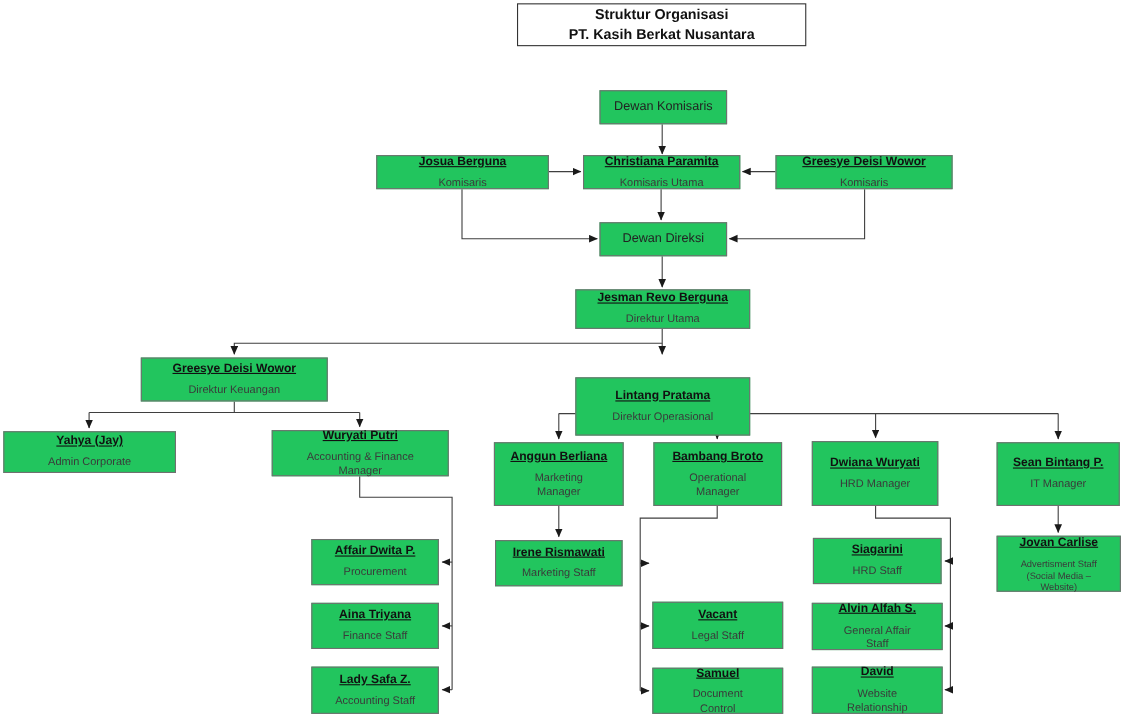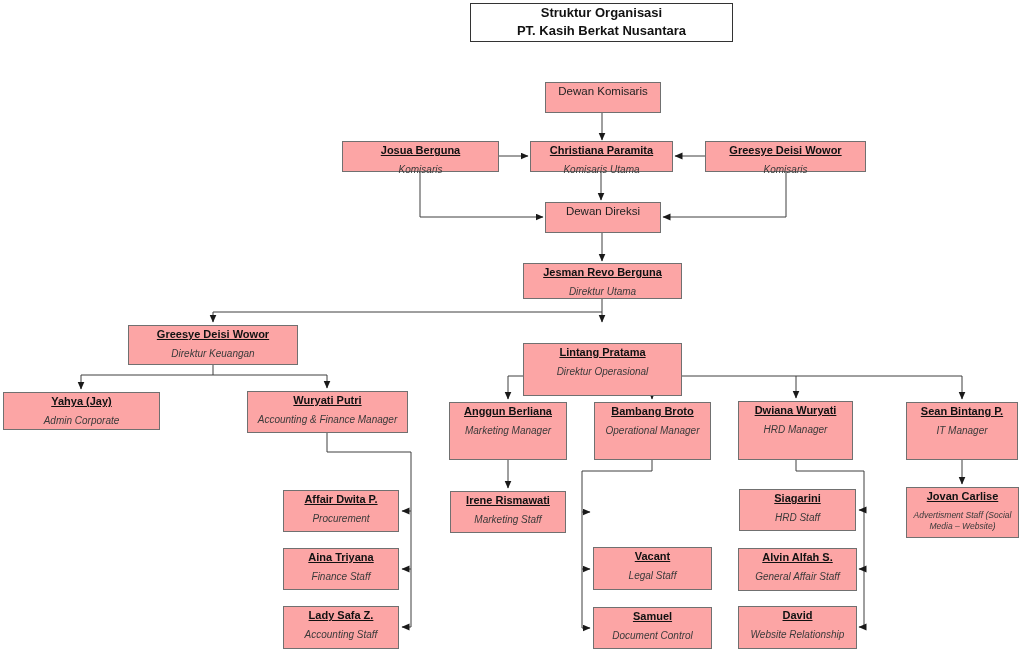--- a/index.html
+++ b/index.html
@@ -7,38 +7,38 @@
     width:1024px;height:650px;
     background:#ffffff;
     font-family:"Liberation Sans", sans-serif;
     position:relative;
     overflow:hidden;
   }
   #stage{position:absolute;left:0;top:0;width:1024px;height:650px;}
   #wires{position:absolute;left:0;top:0;width:1024px;height:650px;pointer-events:none;}
   .node{
     position:absolute;
-    background:#fca5a5;
+    background:#22c55e;
     border:1px solid #707070;
     box-sizing:border-box;
     display:flex;flex-direction:column;
-    align-items:center;
+    justify-content:center;align-items:center;
     text-align:center;
-    padding:1px 2px;
+    padding:1px 20px;
   }
   .node .nm{
     font-size:11px;font-weight:bold;color:#111111;
     text-decoration:underline;
     line-height:1.3;white-space:nowrap;
   }
   .node .nm.plain{
     font-weight:normal;text-decoration:none;font-size:11.5px;color:#222222;
   }
   .node .rl{
-    font-size:10px;color:#3a3a3a;line-height:1.25;margin-top:7px;font-style:italic;
+    font-size:10px;color:#3a3a3a;line-height:1.25;margin-top:7px;
   }
   .node .rl.small{font-size:8.5px;white-space:normal;}
   #title-box{
     position:absolute;left:470px;top:3px;width:263px;height:39px;
     border:1px solid #333333;box-sizing:border-box;
     display:flex;flex-direction:column;justify-content:flex-start;align-items:center;
     font-size:13px;font-weight:bold;color:#111111;line-height:1.4;
   }
 </style>
 </head>

